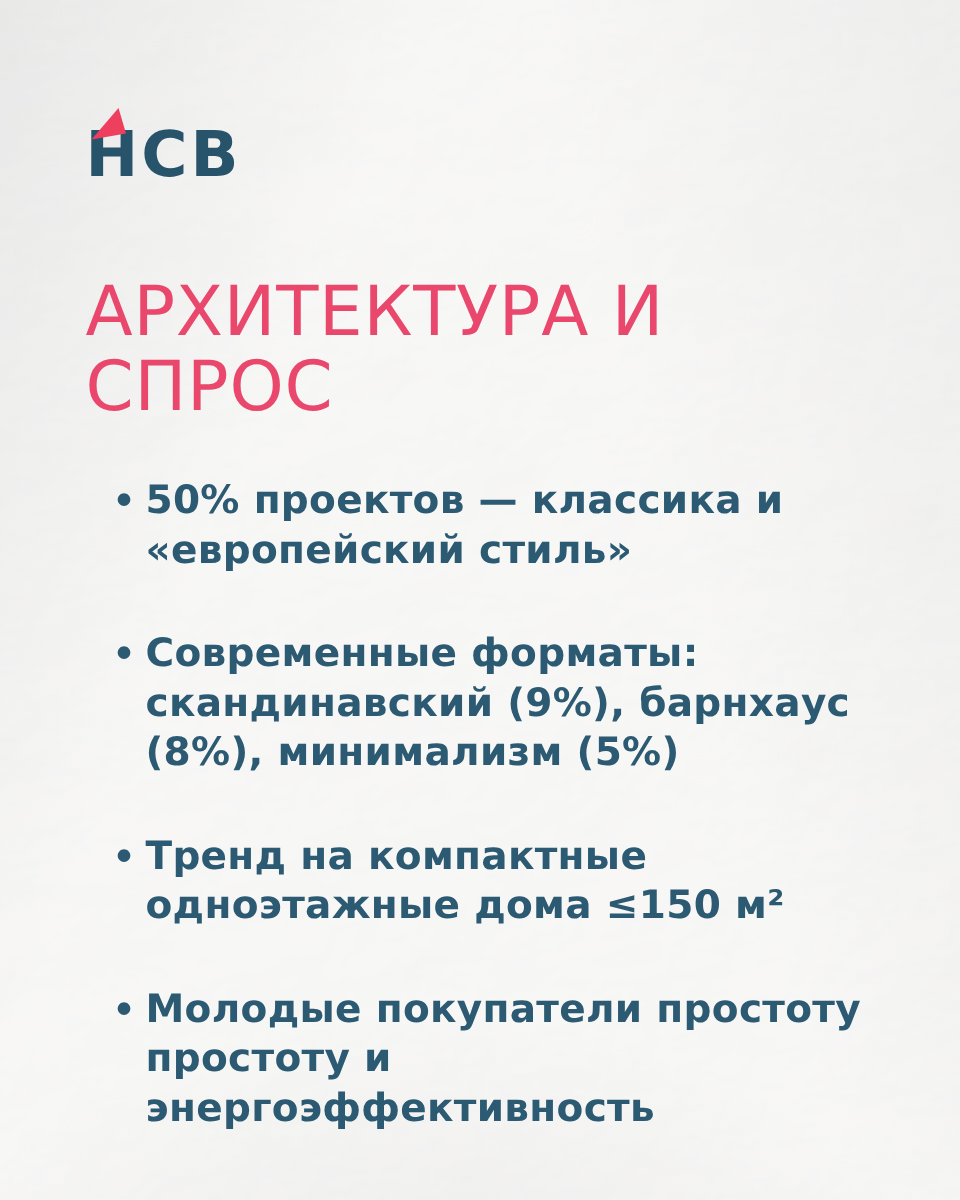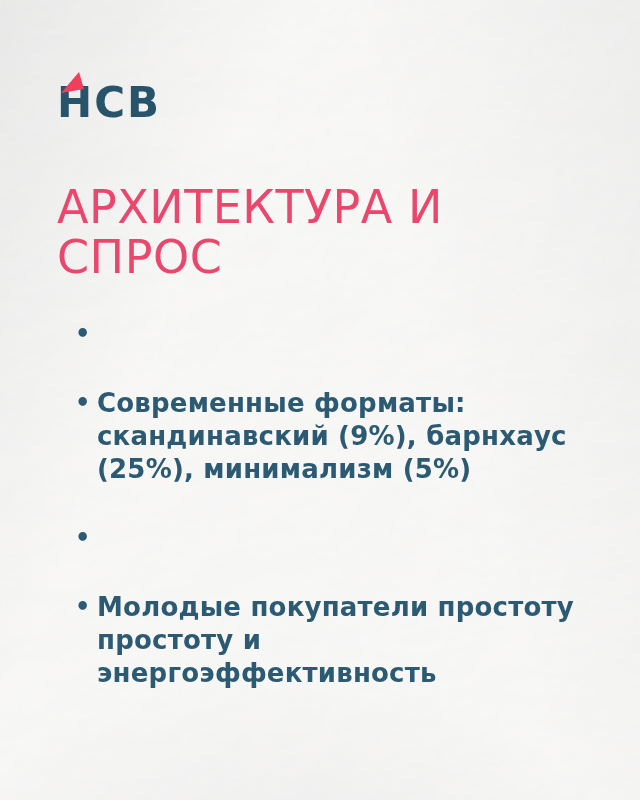--- a/index.html
+++ b/index.html
@@ -83,29 +83,33 @@
       </svg>
       <span class="logo-text">НСВ</span>
     </div>
 
     <h1 class="heading">АРХИТЕКТУРА И
 СПРОС</h1>
 
     <ul class="bullets">
       <li>
         <span class="marker">•</span>
+        <span class="btext">50% проектов — классика и
+«европейский стиль»</span>
       </li>
       <li>
         <span class="marker">•</span>
         <span class="btext">Современные форматы:
 скандинавский (9%), барнхаус
-(25%), минимализм (5%)</span>
+(8%), минимализм (5%)</span>
       </li>
       <li>
         <span class="marker">•</span>
+        <span class="btext">Тренд на компактные
+одноэтажные дома ≤150 м²</span>
       </li>
       <li>
         <span class="marker">•</span>
         <span class="btext">Молодые покупатели простоту
 простоту и энергоэффективность</span>
       </li>
     </ul>
 
   </div>
 </div>

